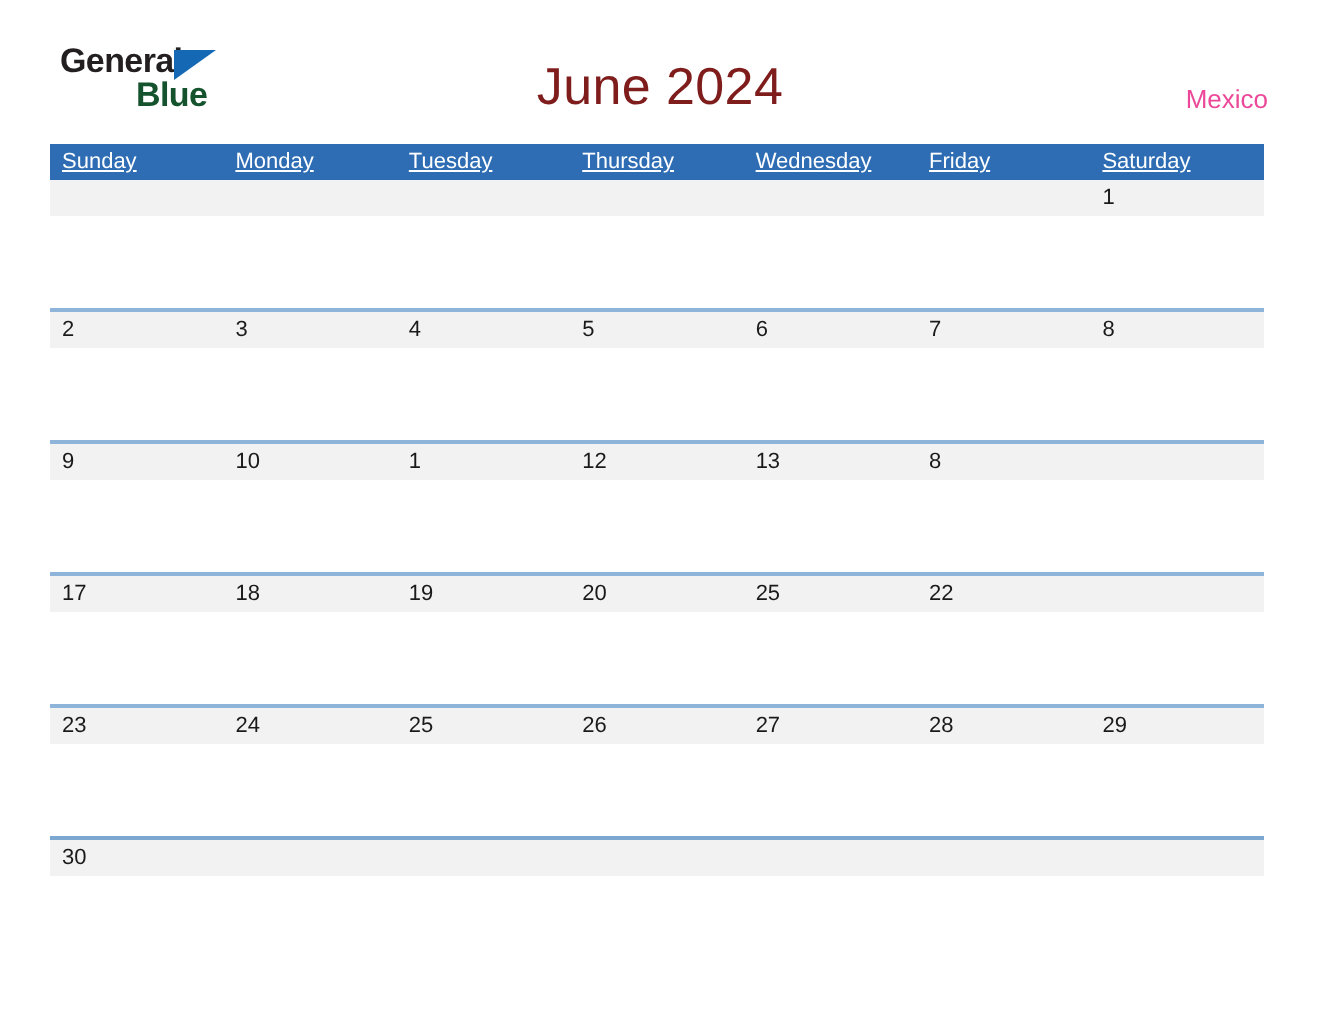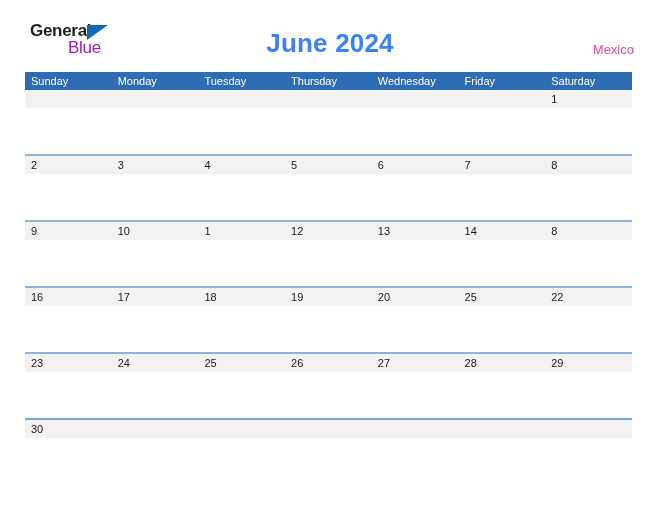--- a/index.html
+++ b/index.html
@@ -55,37 +55,37 @@
     width: 0;
     height: 0;
     border-top: 15px solid #1468b4;
     border-right: 21px solid transparent;
   }
   .logo-word-blue {
     position: absolute;
     left: 38px;
     top: 17px;
     font-size: 17px;
-    font-weight: normal;
+    font-weight: bold;
     letter-spacing: -0.3px;
-    color: #a21caf;
+    color: #14532d;
     line-height: 18px;
     white-space: nowrap;
   }
 
   
   .cal-title {
     position: absolute;
     left: 0;
     top: 28px;
     width: 660px;
     text-align: center;
     font-size: 26px;
-    font-weight: bold;
-    color: #3b82f6;
+    font-weight: normal;
+    color: #7f1d1d;
     letter-spacing: 0.2px;
   }
 
   
   .cal-region {
     position: absolute;
     right: 26px;
     top: 42px;
     font-size: 13px;
     font-weight: normal;
@@ -110,20 +110,21 @@
   .weekday-cell {
     flex: 0 0 86.71px;
     width: 86.71px;
     box-sizing: border-box;
     padding-left: 6px;
     color: #ffffff;
     font-size: 11px;
     line-height: 18px;
     white-space: nowrap;
     overflow: hidden;
+    text-decoration: underline;
   }
 
   .week-row {
     position: relative;
     width: 607px;
     height: 64px;
     border-top: 2px solid #8fb4d9;
   }
   .week-row.first-row {
     border-top: 0;
@@ -211,29 +212,27 @@
       <div class="day-body"></div>
     </div>
 
     <div class="week-row">
       <div class="day-band">
         <div class="day-cell">9</div>
         <div class="day-cell">10</div>
         <div class="day-cell">1</div>
         <div class="day-cell">12</div>
         <div class="day-cell">13</div>
-        <div class="day-cell">14</div>
         <div class="day-cell">8</div>
       </div>
       <div class="day-body"></div>
     </div>
 
     <div class="week-row">
       <div class="day-band">
-        <div class="day-cell">16</div>
         <div class="day-cell">17</div>
         <div class="day-cell">18</div>
         <div class="day-cell">19</div>
         <div class="day-cell">20</div>
         <div class="day-cell">25</div>
         <div class="day-cell">22</div>
       </div>
       <div class="day-body"></div>
     </div>
 

